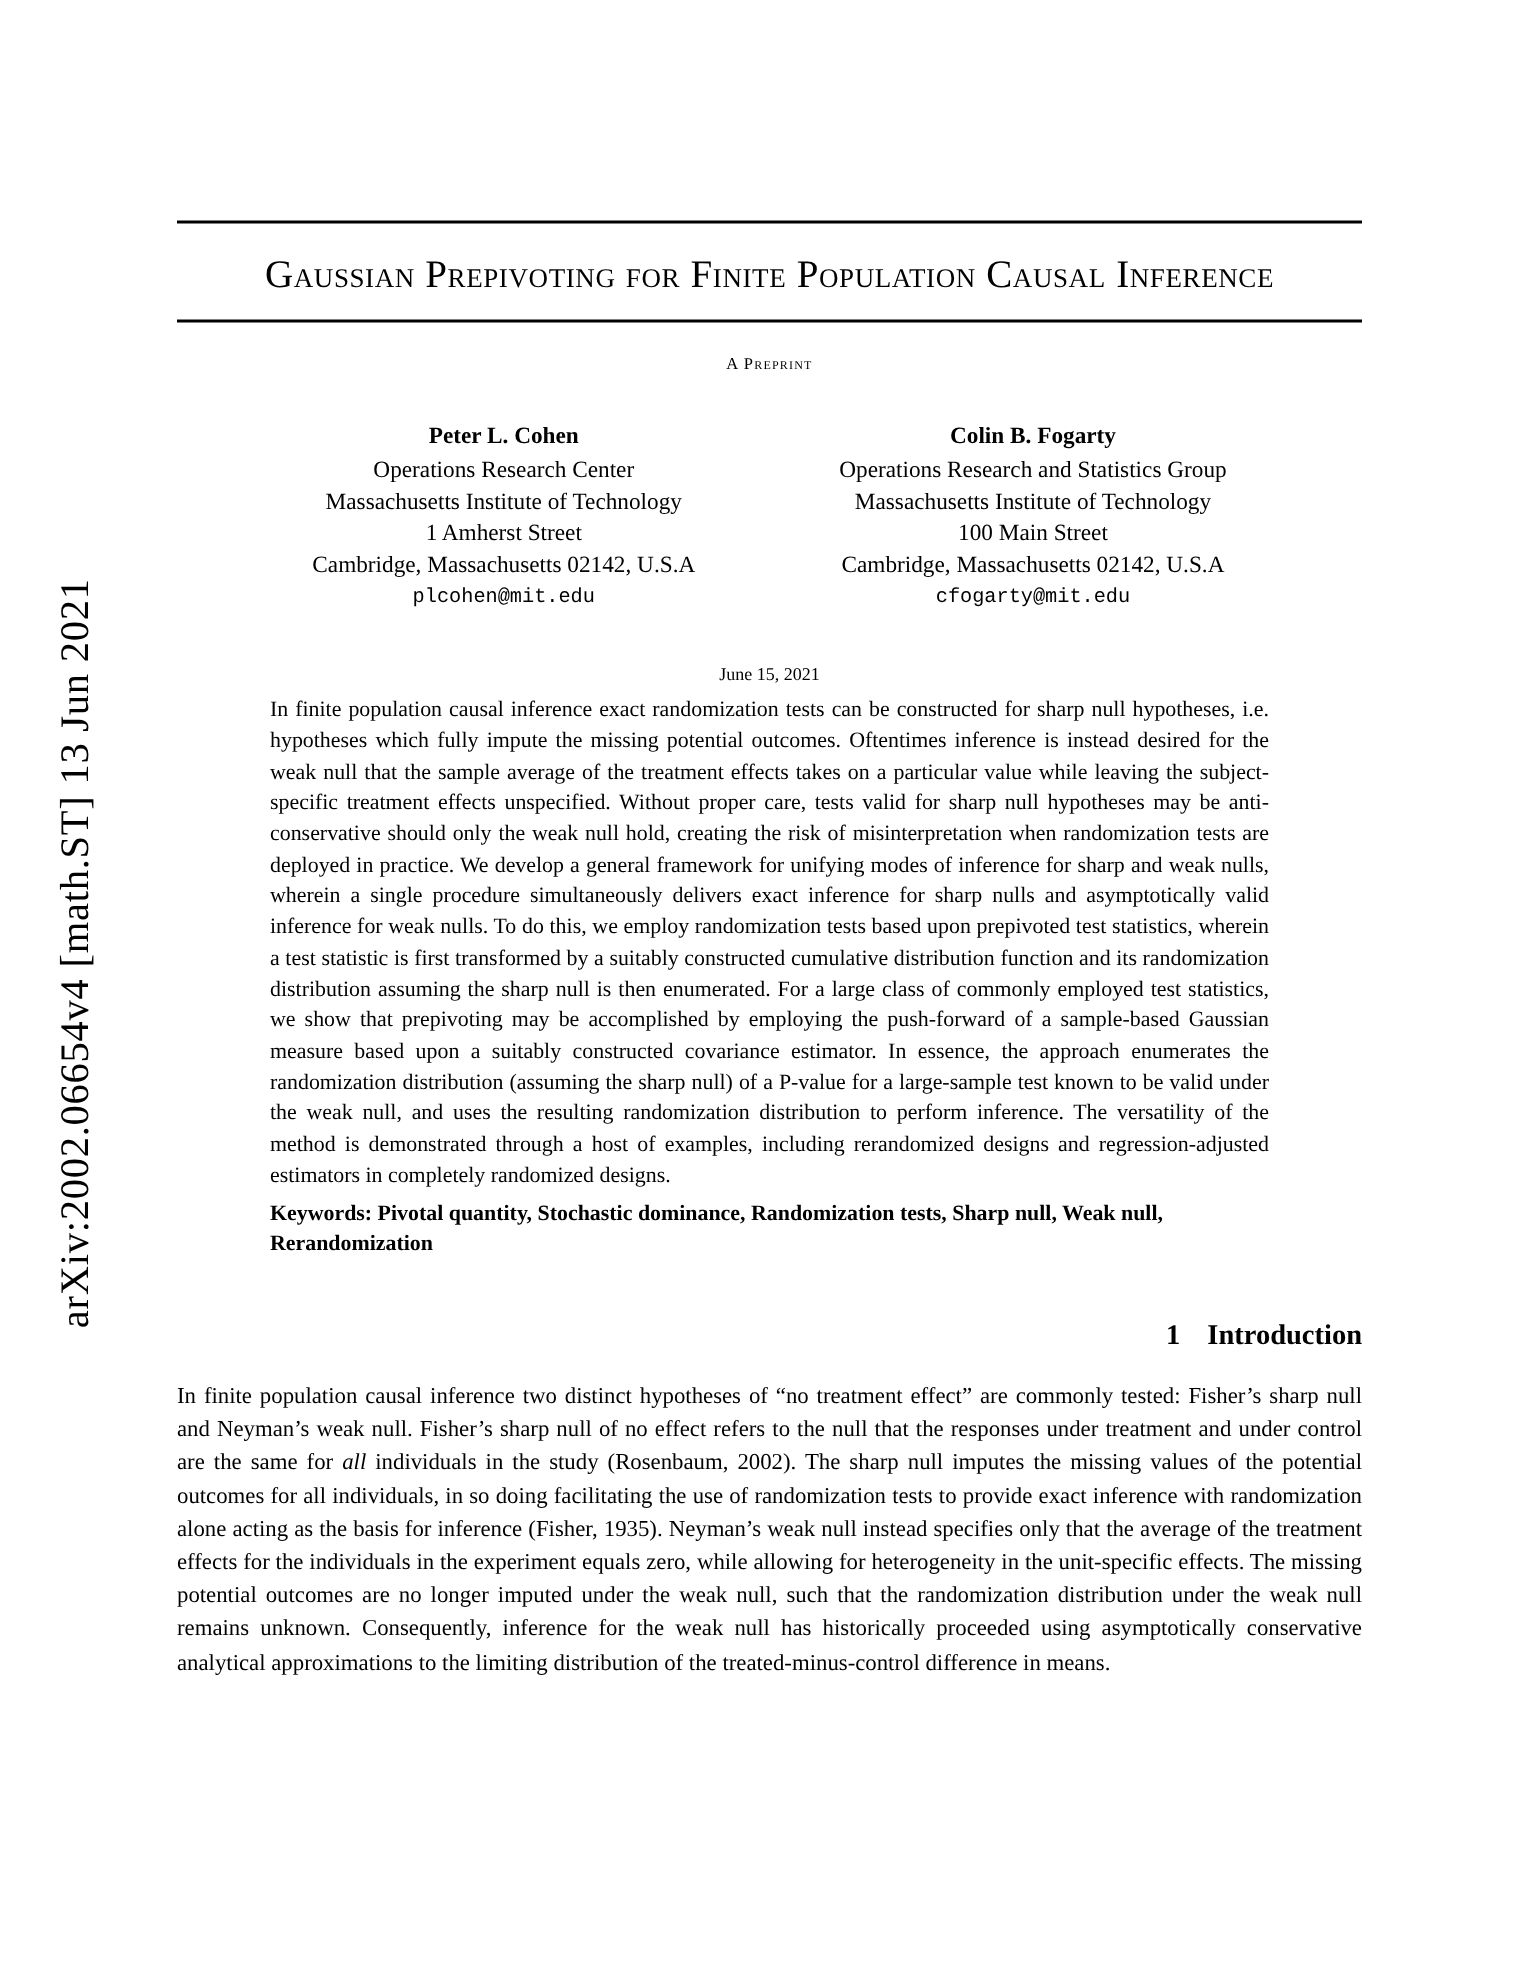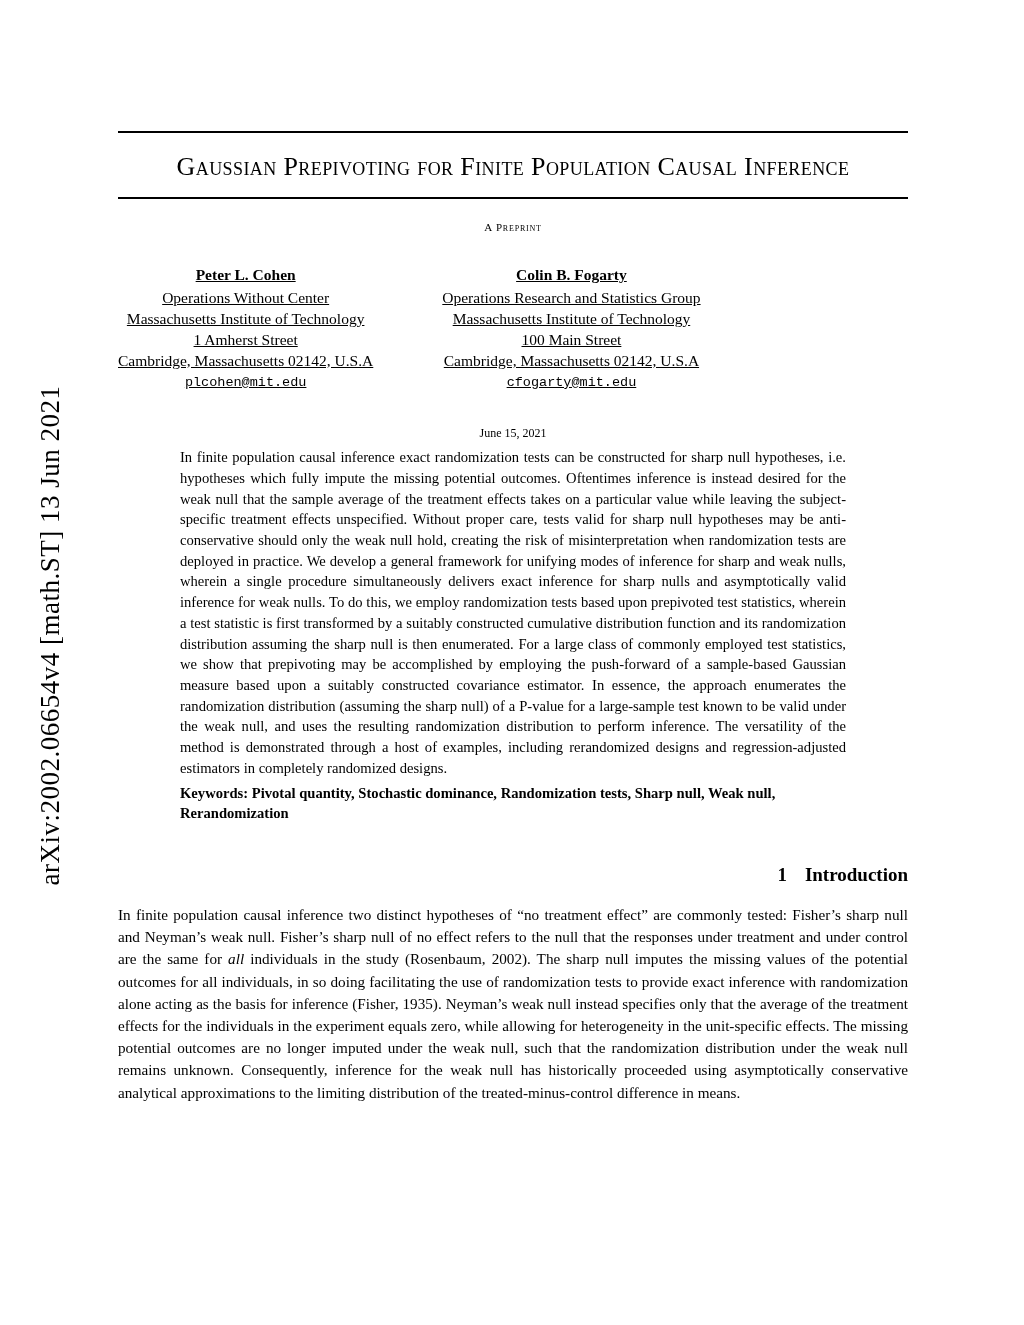--- a/index.html
+++ b/index.html
@@ -34,21 +34,21 @@
     transform-origin: center center;
     font-family: "Liberation Serif", serif;
     font-size: 27px;
     letter-spacing: 0.5px;
     white-space: nowrap;
   }
 
   .page {
     position: absolute;
     left: 118px;
-    top: 1px;
+    top: 17px;
     width: 790px;
     height: 1132px;
   }
 
   .rule {
     border: 0;
     border-top: 2px solid #000;
     margin: 0;
   }
   .rule-top { margin-top: 130px; }
@@ -67,24 +67,23 @@
   .preprint {
     text-align: center;
     font-size: 11px;
     font-variant: small-caps;
     letter-spacing: 0.8px;
     margin-top: 22px;
   }
 
   .authors {
     display: flex;
-    justify-content: flex-start;
-    gap: 69px;
+    justify-content: center;
+    gap: 96px;
     margin-top: 32px;
-    text-decoration: underline;
   }
   .author {
     text-align: center;
     font-size: 15.5px;
     line-height: 1.35;
   }
   .author .name {
     font-weight: bold;
     margin-bottom: 2px;
   }
@@ -154,21 +153,21 @@
 
   <h1 class="title">Gaussian Prepivoting for Finite Population Causal Inference</h1>
 
   <hr class="rule rule-bottom">
 
   <div class="preprint">A Preprint</div>
 
   <div class="authors">
     <div class="author">
       <div class="name">Peter L. Cohen</div>
-      <div>Operations Without Center</div>
+      <div>Operations Research Center</div>
       <div>Massachusetts Institute of Technology</div>
       <div>1 Amherst Street</div>
       <div>Cambridge, Massachusetts 02142, U.S.A</div>
       <div class="email">plcohen@mit.edu</div>
     </div>
     <div class="author">
       <div class="name">Colin B. Fogarty</div>
       <div>Operations Research and Statistics Group</div>
       <div>Massachusetts Institute of Technology</div>
       <div>100 Main Street</div>

